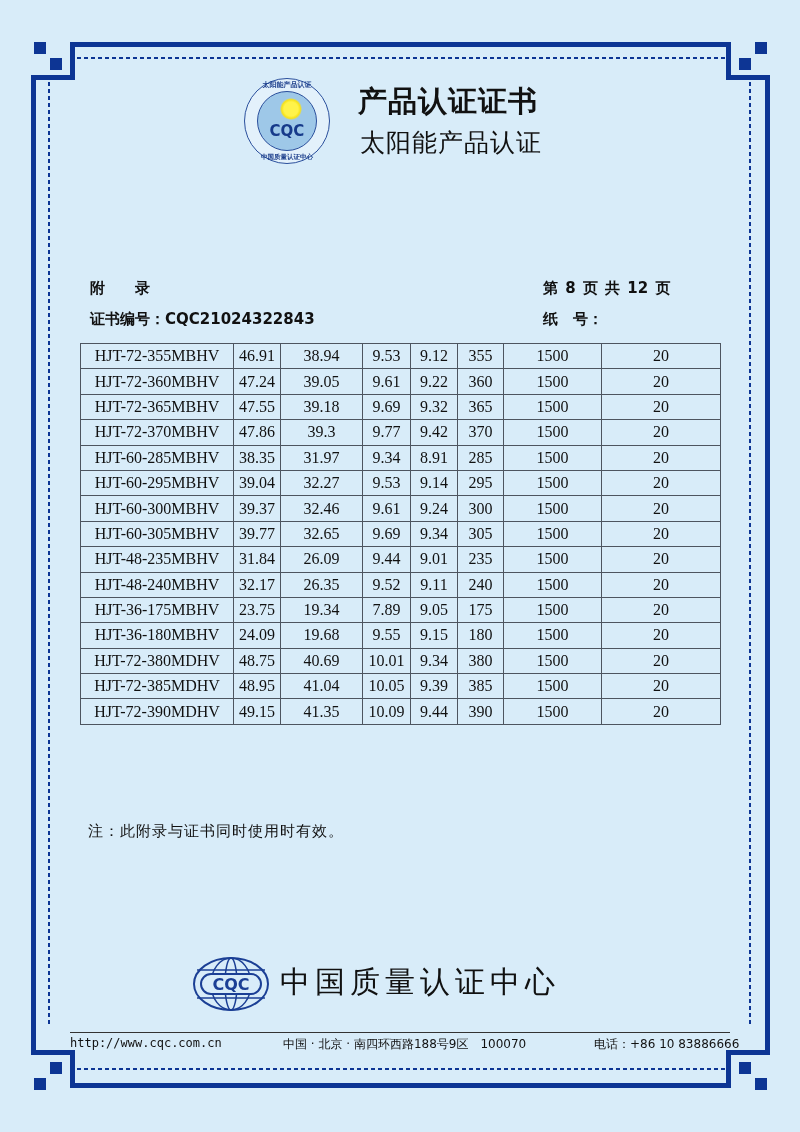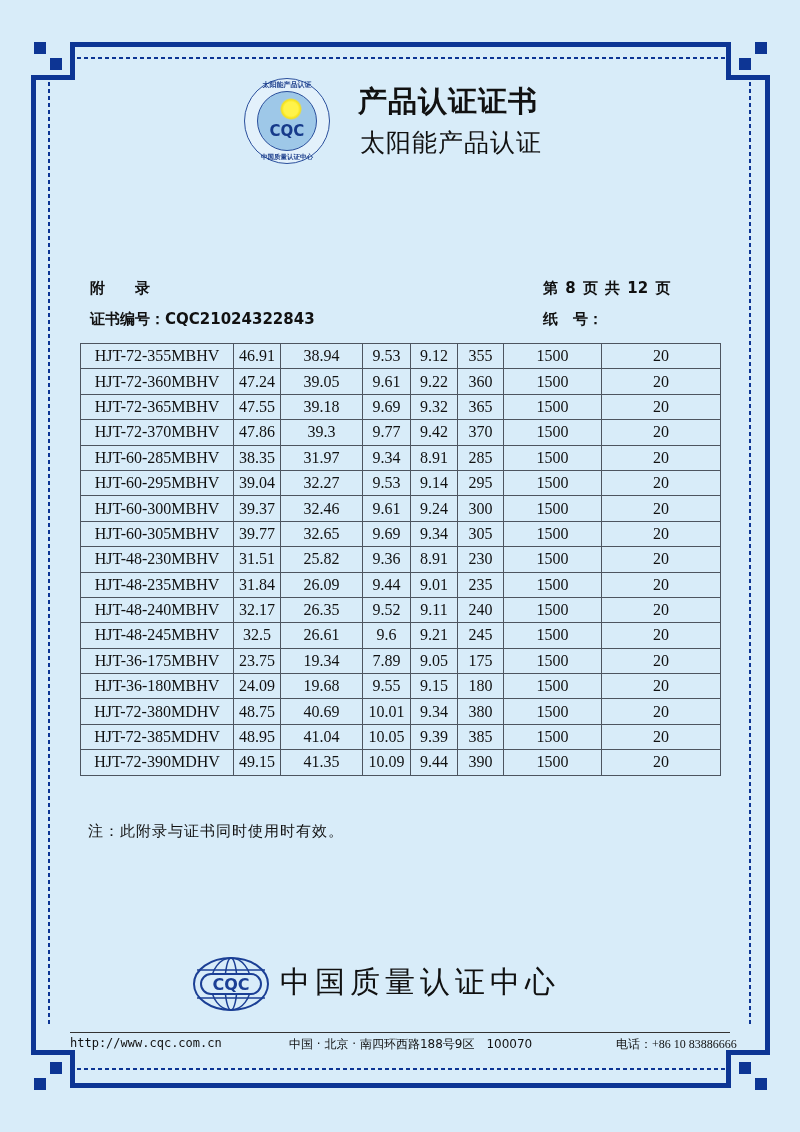--- a/index.html
+++ b/index.html
@@ -189,56 +189,36 @@
         <td>HJT-60-305MBHV</td>
         <td>39.77</td>
         <td>32.65</td>
         <td>9.69</td>
         <td>9.34</td>
         <td>305</td>
         <td>1500</td>
         <td>20</td>
       </tr>
       <tr>
-        <td>HJT-48-230MBHV</td>
-        <td>31.51</td>
-        <td>25.82</td>
-        <td>9.36</td>
-        <td>8.91</td>
-        <td>230</td>
-        <td>1500</td>
-        <td>20</td>
-      </tr>
-      <tr>
         <td>HJT-48-235MBHV</td>
         <td>31.84</td>
         <td>26.09</td>
         <td>9.44</td>
         <td>9.01</td>
         <td>235</td>
         <td>1500</td>
         <td>20</td>
       </tr>
       <tr>
         <td>HJT-48-240MBHV</td>
         <td>32.17</td>
         <td>26.35</td>
         <td>9.52</td>
         <td>9.11</td>
         <td>240</td>
-        <td>1500</td>
-        <td>20</td>
-      </tr>
-      <tr>
-        <td>HJT-48-245MBHV</td>
-        <td>32.5</td>
-        <td>26.61</td>
-        <td>9.6</td>
-        <td>9.21</td>
-        <td>245</td>
         <td>1500</td>
         <td>20</td>
       </tr>
       <tr>
         <td>HJT-36-175MBHV</td>
         <td>23.75</td>
         <td>19.34</td>
         <td>7.89</td>
         <td>9.05</td>
         <td>175</td>
@@ -296,14 +276,14 @@
   <ellipse cx="39" cy="28" rx="6" ry="26" fill="none" stroke="#1b3f95" stroke-width="1.5"></ellipse>
   <line x1="5" y1="14" x2="73" y2="14" stroke="#1b3f95" stroke-width="1.5"></line>
   <line x1="5" y1="42" x2="73" y2="42" stroke="#1b3f95" stroke-width="1.5"></line>
   <rect x="9" y="18" width="60" height="20" rx="10" fill="#d8ecf9" stroke="#1b3f95" stroke-width="2"></rect>
   <text x="39" y="34" text-anchor="middle" font-family="DejaVu Sans, sans-serif" font-weight="bold" font-size="16" fill="#1b3f95">CQC</text>
 </svg>
 <div class="footer-name">中国质量认证中心</div>
 
 <div class="footer-rule"></div>
 <div class="foot" style="left:70px; font-family:'DejaVu Sans Mono', monospace;">http://www.cqc.com.cn</div>
-<div class="foot" style="left:289px;text-align:right;">中国 · 北京 · 南四环西路188号9区　100070</div>
-<div class="foot" style="left:616px;font-family:Liberation Serif, serif;">电话：+86 10 83886666</div>
+<div class="foot" style="left:283px;text-align:right;">中国 · 北京 · 南四环西路188号9区　100070</div>
+<div class="foot" style="left:594px;">电话：+86 10 83886666</div>
 
 </body></html>

